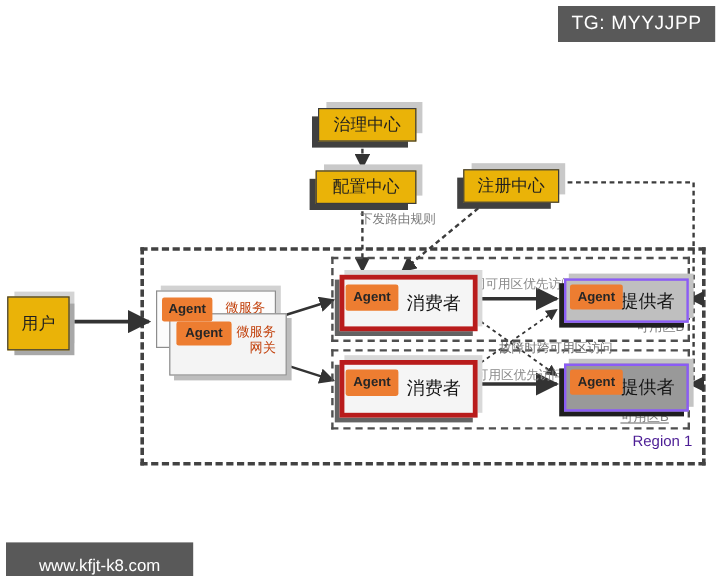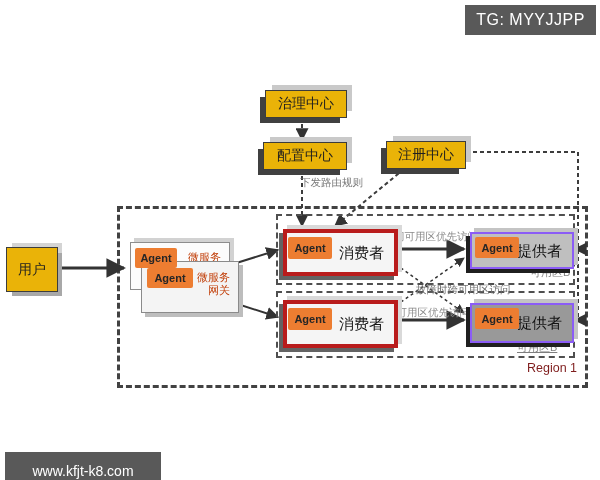--- a/index.html
+++ b/index.html
@@ -55,21 +55,21 @@
   .cp-text{position:absolute;right:10px;font-size:15px;color:#141414;top:50%;transform:translateY(-50%);}
 
   
   .edge-label{position:absolute;font-size:10.5px;color:#8a8a8a;z-index:2;white-space:nowrap;}
   #route-rules-label{left:300px;top:176px;color:#7a7a7a;}
   #same-az-label-1{left:394px;top:230px;}
   #same-az-label-2{left:386px;top:306px;}
   #cross-az-label{left:416px;top:283px;color:#6f6f6f;}
   #az-a-label{left:530px;top:265px;font-size:11px;color:#7f7f7f;}
   #az-b-label{left:517px;top:340px;font-size:11px;color:#7f7f7f;text-decoration:underline;}
-  #region-label{left:527px;top:361px;font-size:12.5px;color:#7f1d1d;z-index:2;}
+  #region-label{left:527px;top:361px;font-size:12.5px;color:#4c1d95;z-index:2;}
 </style>
 </head>
 <body>
 
 <div id="canvas">
 
   <svg class="overlay">
     <defs>
       <marker id="arr" viewBox="0 0 10 10" refX="9" refY="5" markerWidth="6.5" markerHeight="6.5" orient="auto-start-reverse">
         <path d="M0,0 L10,5 L0,10 z" fill="#333333"></path>

